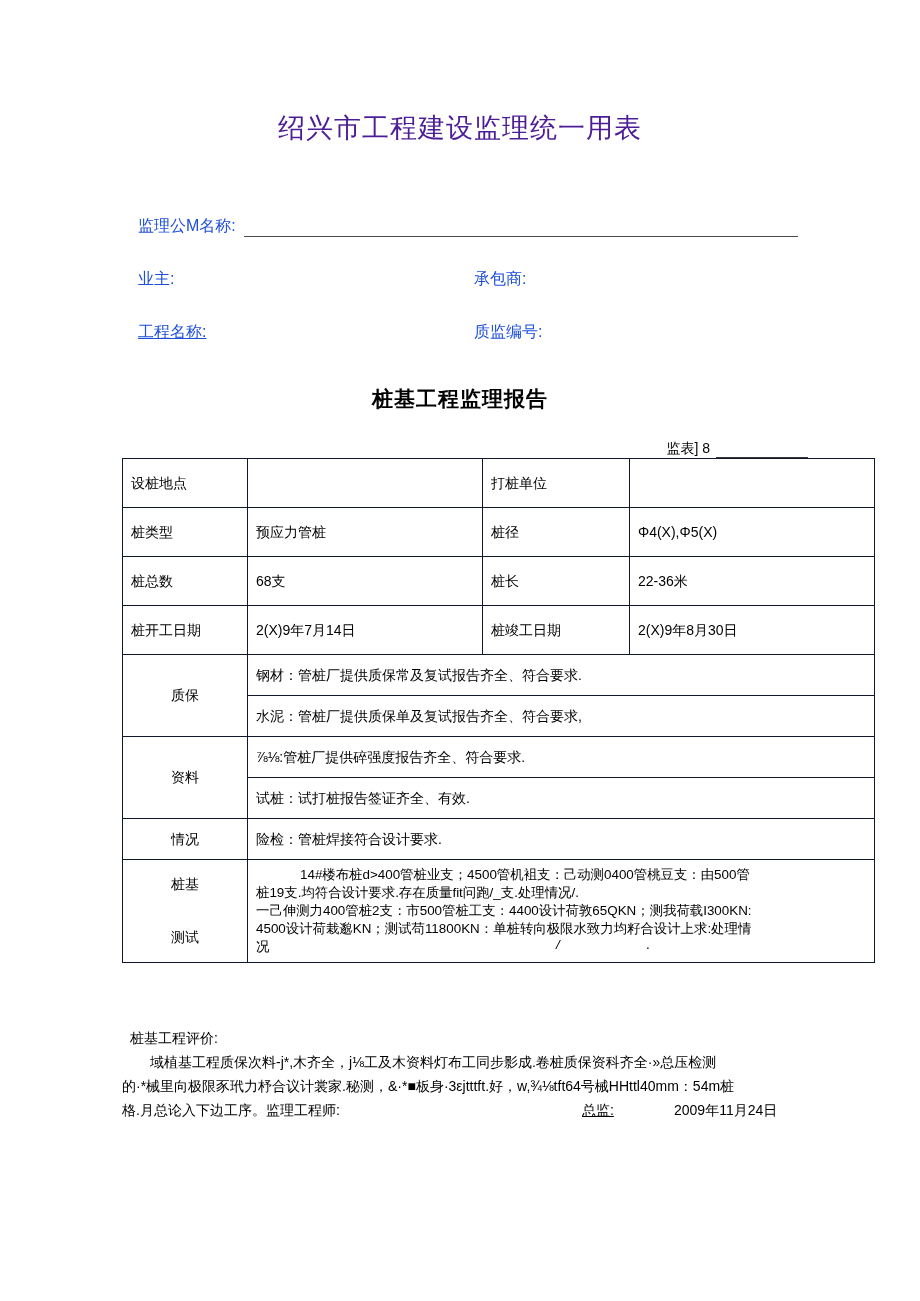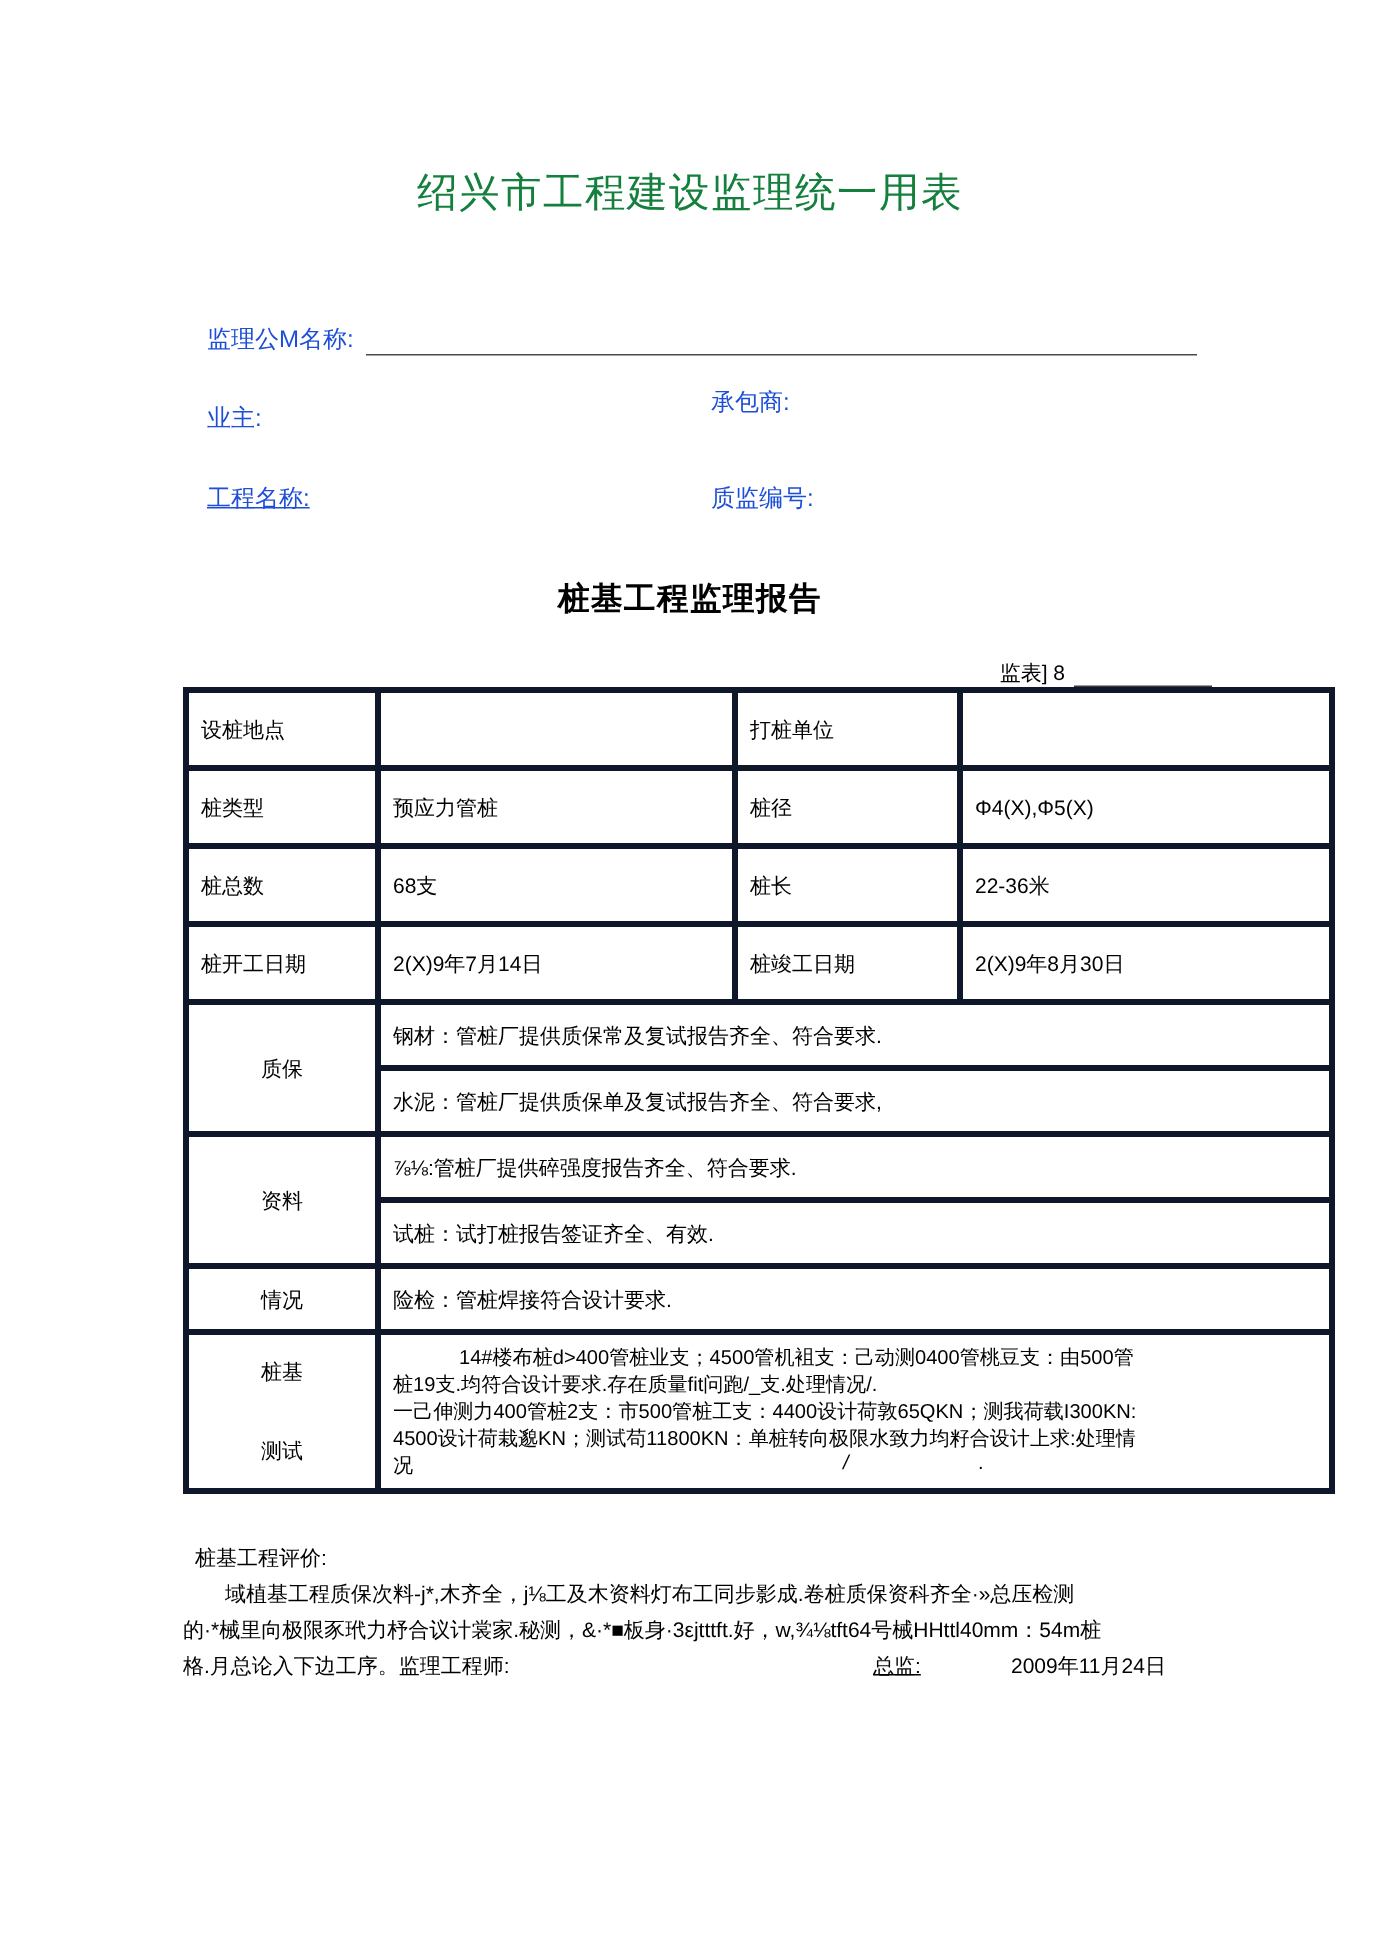--- a/index.html
+++ b/index.html
@@ -22,21 +22,21 @@
   
   .doc-title {
     position: absolute;
     left: 0;
     top: 110px;
     width: 920px;
     text-align: center;
     font-size: 27px;
     letter-spacing: 1px;
     font-weight: normal;
-    color: #15803d;
+    color: #4c1d95;
   }
 
   .field-row {
     position: absolute;
     font-size: 16px;
     color: #1d4ed8;
   }
 
   .company-row {
     left: 138px;
@@ -47,21 +47,21 @@
   }
   .company-row .lbl { white-space: nowrap; }
   .company-row .rule {
     flex: 1;
     border-bottom: 1px solid #4a4a4a;
     margin-left: 8px;
     height: 14px;
   }
 
   .owner-row  { left: 138px; top: 269px; }
-  .contractor-row { left: 474px; top: 258px; }
+  .contractor-row { left: 474px; top: 269px; }
   .project-row { left: 138px; top: 322px; text-decoration: underline; }
   .qsnum-row  { left: 474px; top: 322px; }
 
   .sub-title {
     position: absolute;
     left: 0;
     top: 385px;
     width: 920px;
     text-align: center;
     font-size: 21px;
@@ -89,21 +89,21 @@
   .main-table {
     position: absolute;
     left: 122px;
     top: 458px;
     width: 684px;
     border-collapse: collapse;
     table-layout: fixed;
     font-size: 14px;
   }
   .main-table td {
-    border: 4px solid #0f172a;
+    border: 1px solid #0f172a;
     padding: 6px 8px;
     vertical-align: middle;
     line-height: 1.35;
   }
   .main-table .c1 { width: 108px; }
   .main-table .c2 { width: 218px; }
   .main-table .c3 { width: 130px; }
   .main-table .c4 { width: 228px; }
 
   .row-tall td { height: 36px; }

